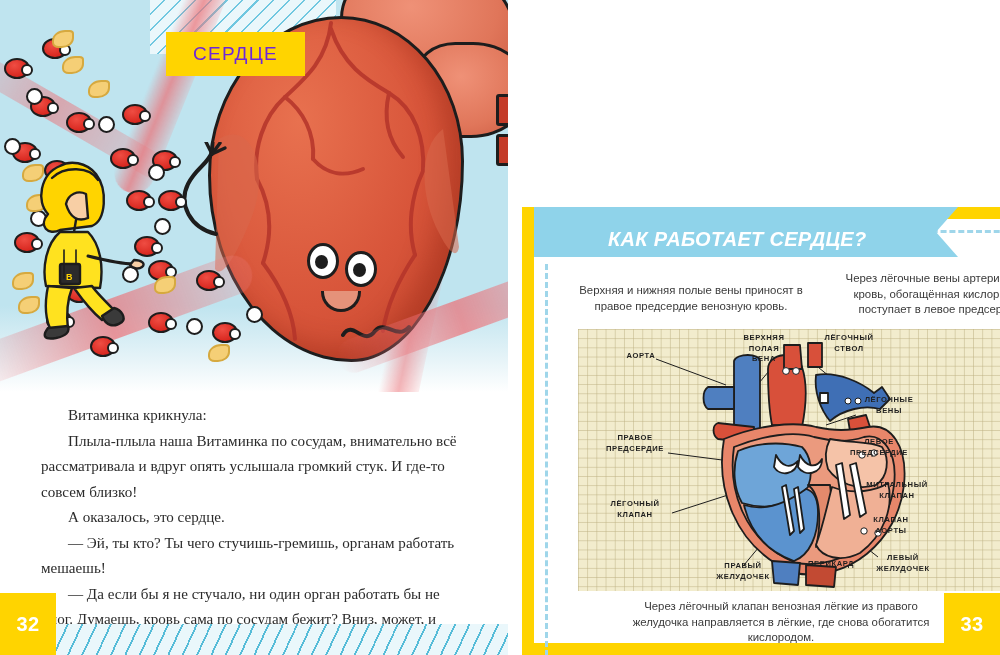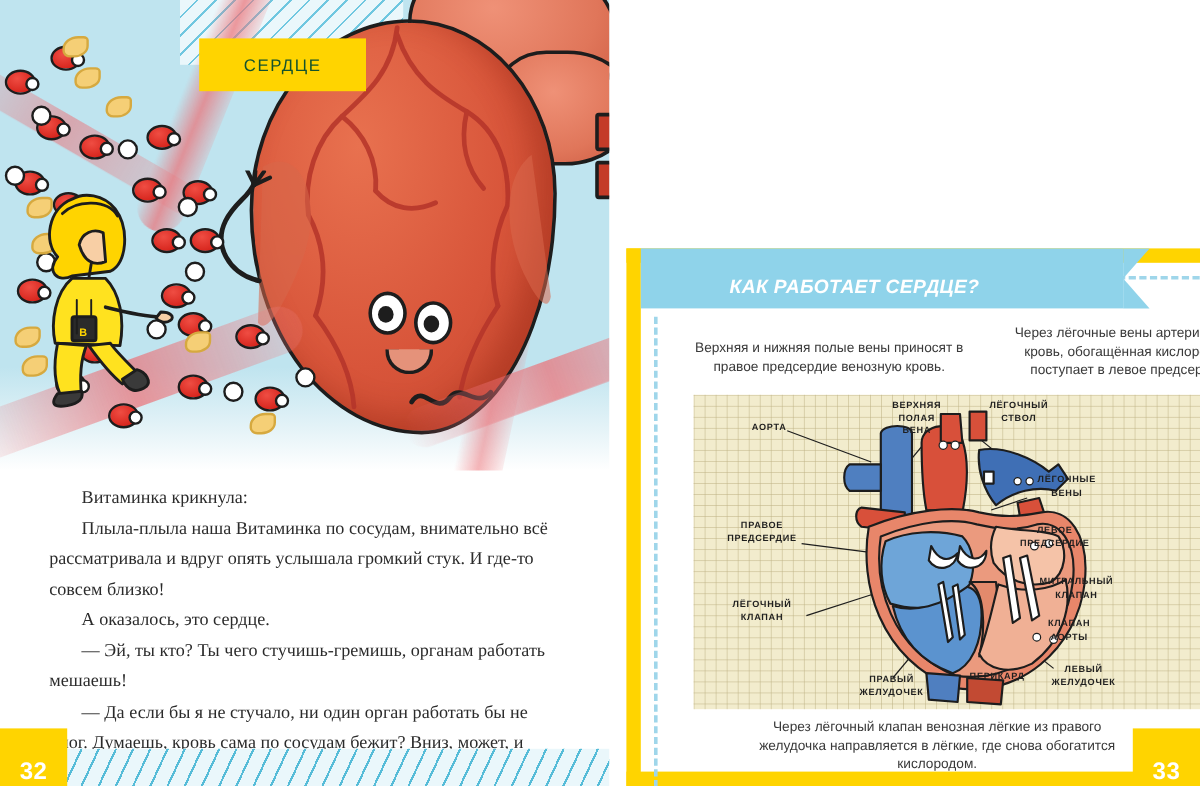--- a/index.html
+++ b/index.html
@@ -172,23 +172,23 @@
     width: 139px; height: 44px;
     background: #ffd400;
     display: flex;
     align-items: center;
     justify-content: center;
     z-index: 6;
   }
   #title-plate span {
     font-family: "Liberation Sans", sans-serif;
     font-weight: 400;
-    font-size: 14px;
+    font-size: 19px;
     letter-spacing: 1.3px;
-    color: #14532d;
+    color: #6d28d9;
   }
 
   
   .body-text {
     position: absolute;
     font-family: "Liberation Serif", serif;
     font-size: 15.1px;
     line-height: 25.5px;
     color: #2b2b2b;
     text-align: left;
@@ -207,24 +207,24 @@
     background:
       repeating-linear-gradient(115deg,
         #56bcd8 0px, #56bcd8 1.8px,
         rgba(255,255,255,0) 1.8px, rgba(255,255,255,0) 13px),
       #eaf7fb;
   }
   
   .page-tab {
     position: absolute;
     bottom: 0;
-    width: 56px; height: 48px;
+    width: 56px; height: 62px;
     background: #ffd400;
     display: flex;
-    align-items: flex-end;
+    align-items: center;
     justify-content: center;
     z-index: 9;
   }
   .page-tab.left { left: 0; }
   .page-tab.right { right: 0; margin-top: 21px; }
   .page-tab span {
     font-family: "Liberation Sans", sans-serif;
     font-weight: bold;
     font-size: 20px;
     color: #ffffff;
@@ -277,21 +277,21 @@
     position: absolute;
     right: -22px; top: 0;
     border-top: 25px solid #8fd3ea;
     border-bottom: 25px solid #8fd3ea;
     border-right: 22px solid transparent;
   }
   #banner span {
     font-family: "Liberation Sans", sans-serif;
     font-weight: bold;
     font-style: italic;
-    font-size: 16px;
+    font-size: 20px;
     color: #ffffff;
     letter-spacing: .3px;
     margin-left: 74px;
     margin-top: 15px;
   }
 
   .caption {
     position: absolute;
     font-family: "Liberation Sans", sans-serif;
     font-size: 11.4px;

